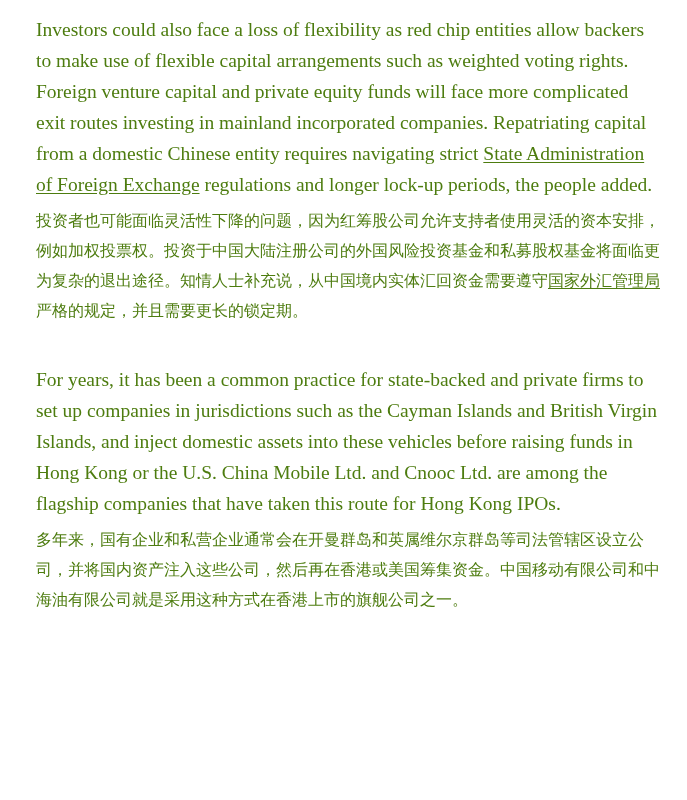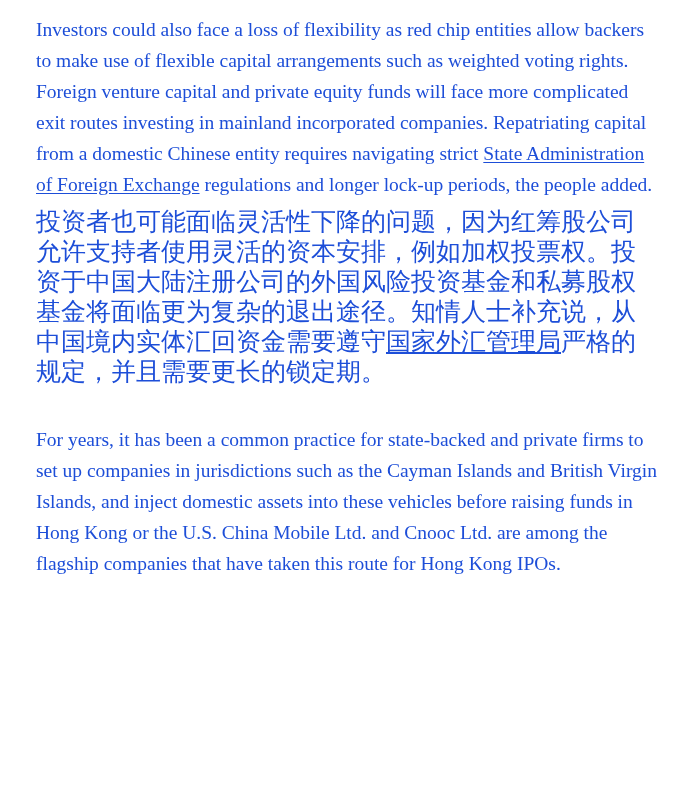--- a/index.html
+++ b/index.html
@@ -9,42 +9,42 @@
   }
   body {
     width: 687px;
     height: 800px;
     overflow: hidden;
   }
   .article-body {
     box-sizing: border-box;
     width: 687px;
     padding: 14px 27px 0 36px;
-    color: #1d4ed8;
+    color: #4d7c0f;
   }
   .pair {
     margin: 0 0 38px 0;
   }
   .pair:last-child {
     margin-bottom: 16px;
   }
   p {
     margin: 0;
     padding: 0;
   }
   p.en {
     font-family: "Liberation Serif", "DejaVu Serif", serif;
     font-size: 19.5px;
     line-height: 31px;
     margin-bottom: 6px;
     text-align: left;
   }
   p.zh {
     font-family: "Liberation Sans", "DejaVu Sans", sans-serif;
-    font-size: 25px;
+    font-size: 16px;
     line-height: 30px;
     text-align: left;
   }
   a.inline-link {
     color: inherit;
     text-decoration: underline;
     text-underline-offset: 2px;
     cursor: pointer;
   }
 </style>
@@ -55,15 +55,16 @@
 
   <div class="pair">
     <p class="en"><span>Investors could also face a loss of flexibility as red chip entities allow backers to make use of flexible capital arrangements such as weighted voting rights. Foreign venture capital and private equity funds will face more complicated exit routes investing in mainland incorporated companies. Repatriating capital from a domestic Chinese entity requires navigating strict </span><a class="inline-link">State Administration of Foreign Exchange</a><span> regulations and longer lock-up periods, the people added.</span></p>
 
     <p class="zh"><span>投资者也可能面临灵活性下降的问题，因为红筹股公司允许支持者使用灵活的资本安排，例如加权投票权。投资于中国大陆注册公司的外国风险投资基金和私募股权基金将面临更为复杂的退出途径。知情人士补充说，从中国境内实体汇回资金需要遵守</span><a class="inline-link">国家外汇管理局</a><span>严格的规定，并且需要更长的锁定期。</span></p>
   </div>
 
   <div class="pair">
     <p class="en"><span>For years, it has been a common practice for state-backed and private firms to set up companies in jurisdictions such as the Cayman Islands and British Virgin Islands, and inject domestic assets into these vehicles before raising funds in Hong Kong or the U.S. China Mobile Ltd. and Cnooc Ltd. are among the flagship companies that have taken this route for Hong Kong IPOs.</span></p>
 
+    <p class="zh"><span>多年来，国有企业和私营企业通常会在开曼群岛和英属维尔京群岛等司法管辖区设立公司，并将国内资产注入这些公司，然后再在香港或美国筹集资金。中国移动有限公司和中海油有限公司就是采用这种方式在香港上市的旗舰公司之一。</span></p>
   </div>
 
 </div>
 
 </body></html>

